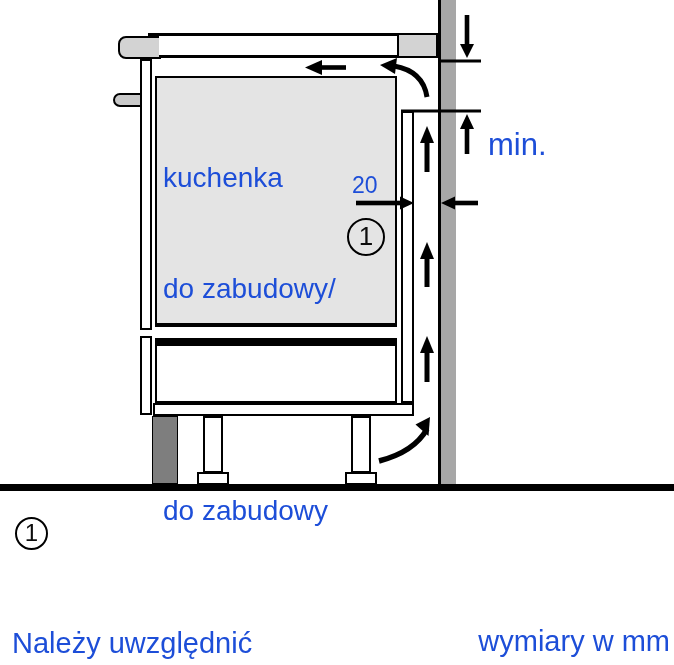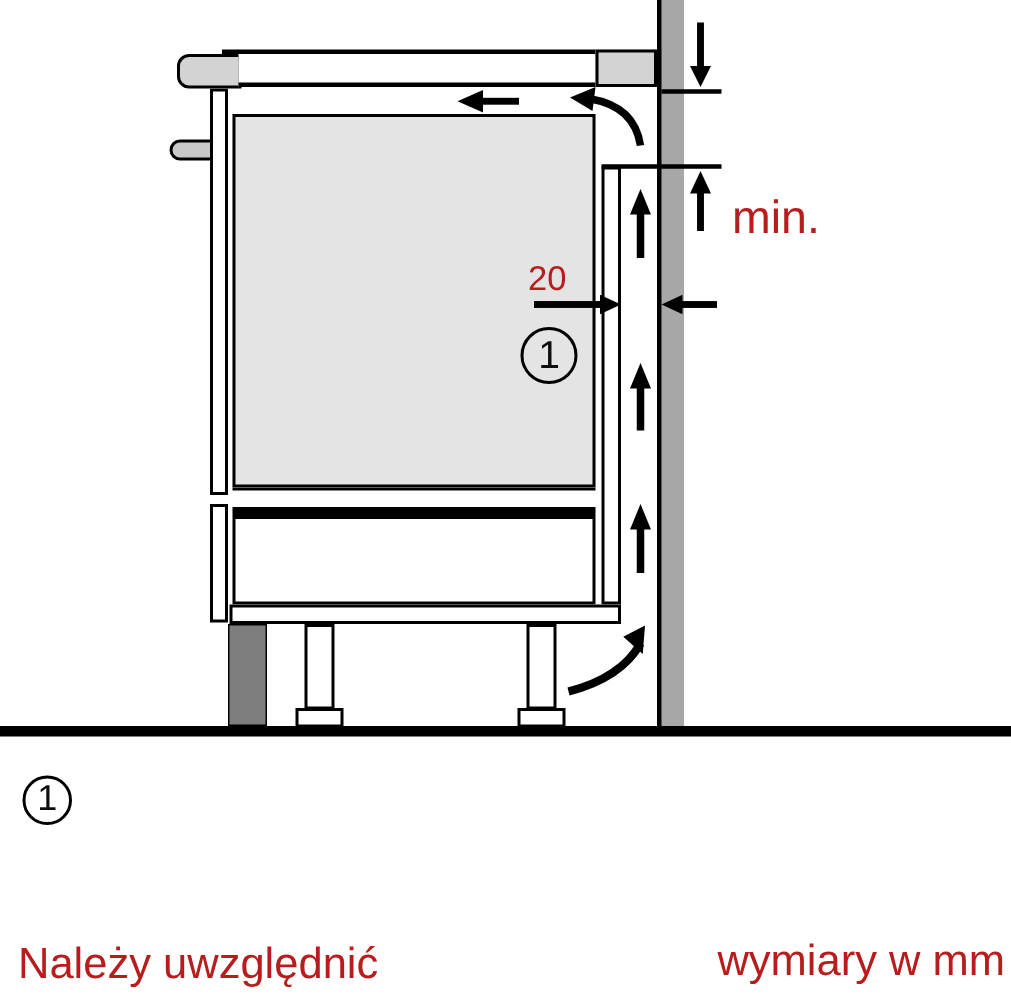--- a/index.html
+++ b/index.html
@@ -1,21 +1,21 @@
 <!DOCTYPE html>
 <html><head>
 <meta charset="utf-8">
 <style>
   html,body{margin:0;padding:0;background:#fff;}
   .stage{
     position:relative;width:674px;height:665px;background:#ffffff;overflow:hidden;
     font-family:"Liberation Sans", sans-serif;color:#0d0d0d;
   }
   .abs{position:absolute;box-sizing:border-box;}
-  .txt{position:absolute;white-space:pre;color:#b91c1c;}
+  .txt{position:absolute;white-space:pre;color:#1d4ed8;}
   .circle{
     position:absolute;box-sizing:border-box;border:2.5px solid #000;border-radius:50%;
     text-align:center;background:transparent;
   }
   svg.overlay{position:absolute;left:0;top:0;pointer-events:none;}
 </style>
 </head>
 <body>
 
 <div class="stage">
@@ -25,20 +25,26 @@
   <div class="abs" style="left:148px;top:33px;width:249px;height:4px;background:#000;"></div>
   <div class="abs" style="left:118px;top:36px;width:43px;height:23px;background:#d3d3d3;border:2px solid #000;border-radius:8px 0 0 8px;"></div>
   <div class="abs" style="left:159px;top:36px;width:238px;height:22px;background:#fff;border-bottom:3px solid #000;"></div>
   <div class="abs" style="left:397px;top:33px;width:41px;height:25px;background:#d3d3d3;border:2px solid #000;"></div>
 
   <div class="abs" style="left:113px;top:93px;width:29px;height:14px;background:#c9c9c9;border:2px solid #000;border-radius:7px 0 0 7px;"></div>
   <div class="abs" style="left:140px;top:59px;width:12px;height:271px;background:#fff;border:2px solid #000;"></div>
   <div class="abs" style="left:140px;top:336px;width:12px;height:79px;background:#fff;border:2px solid #000;"></div>
 
   <div class="abs" style="left:155px;top:76px;width:242px;height:249px;background:#e4e4e4;border:2.5px solid #000;"></div>
+  <div class="txt" style="left:163px;top:85px;font-size:28px;line-height:37px;">
+    <div>kuchenka</div>
+    <div>do zabudowy/</div>
+    <div>piekarnik</div>
+    <div>do zabudowy</div>
+  </div>
 
   <div class="abs" style="left:155px;top:325px;width:242px;height:15px;background:#fff;border-top:2.5px solid #000;border-bottom:2px solid #000;"></div>
   <div class="abs" style="left:155px;top:340px;width:242px;height:4px;background:#000;"></div>
   <div class="abs" style="left:155px;top:344px;width:242px;height:59px;background:#fff;border:2px solid #000;"></div>
   <div class="abs" style="left:153px;top:403px;width:261px;height:13px;background:#fff;border:2px solid #000;"></div>
 
   <div class="abs" style="left:401px;top:111px;width:13px;height:292px;background:#fff;border:2px solid #000;"></div>
 
   <div class="abs" style="left:152px;top:416px;width:26px;height:68px;background:#7e7e7e;border:1.5px solid #000;"></div>
   <div class="abs" style="left:203px;top:416px;width:20px;height:57px;background:#fff;border:2px solid #000;"></div>

